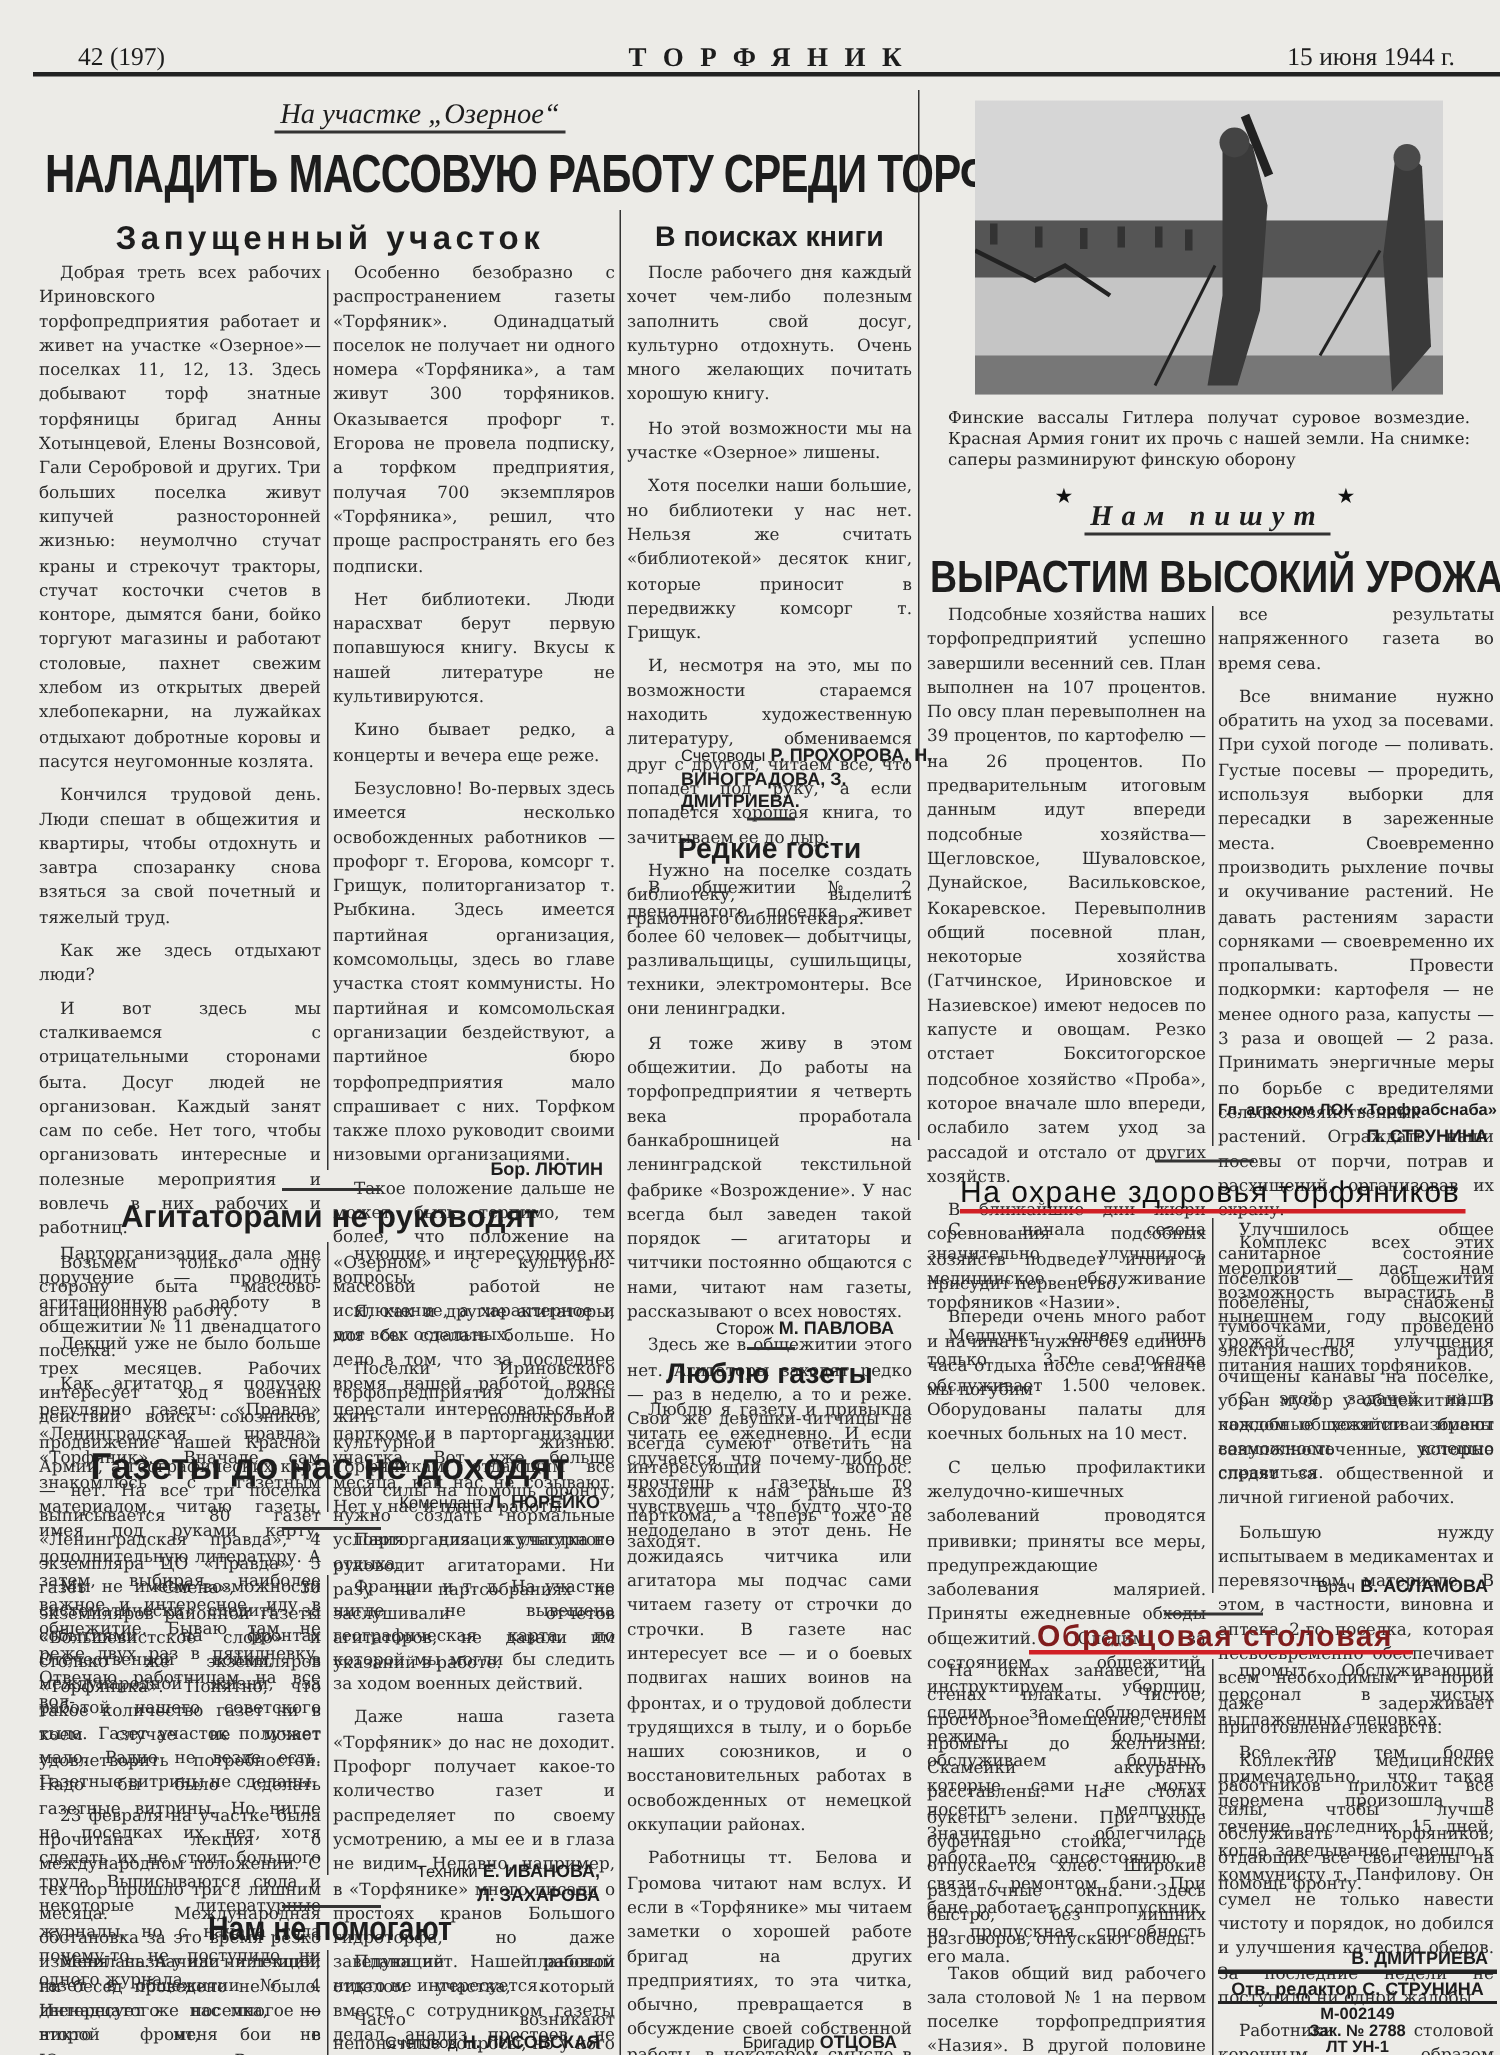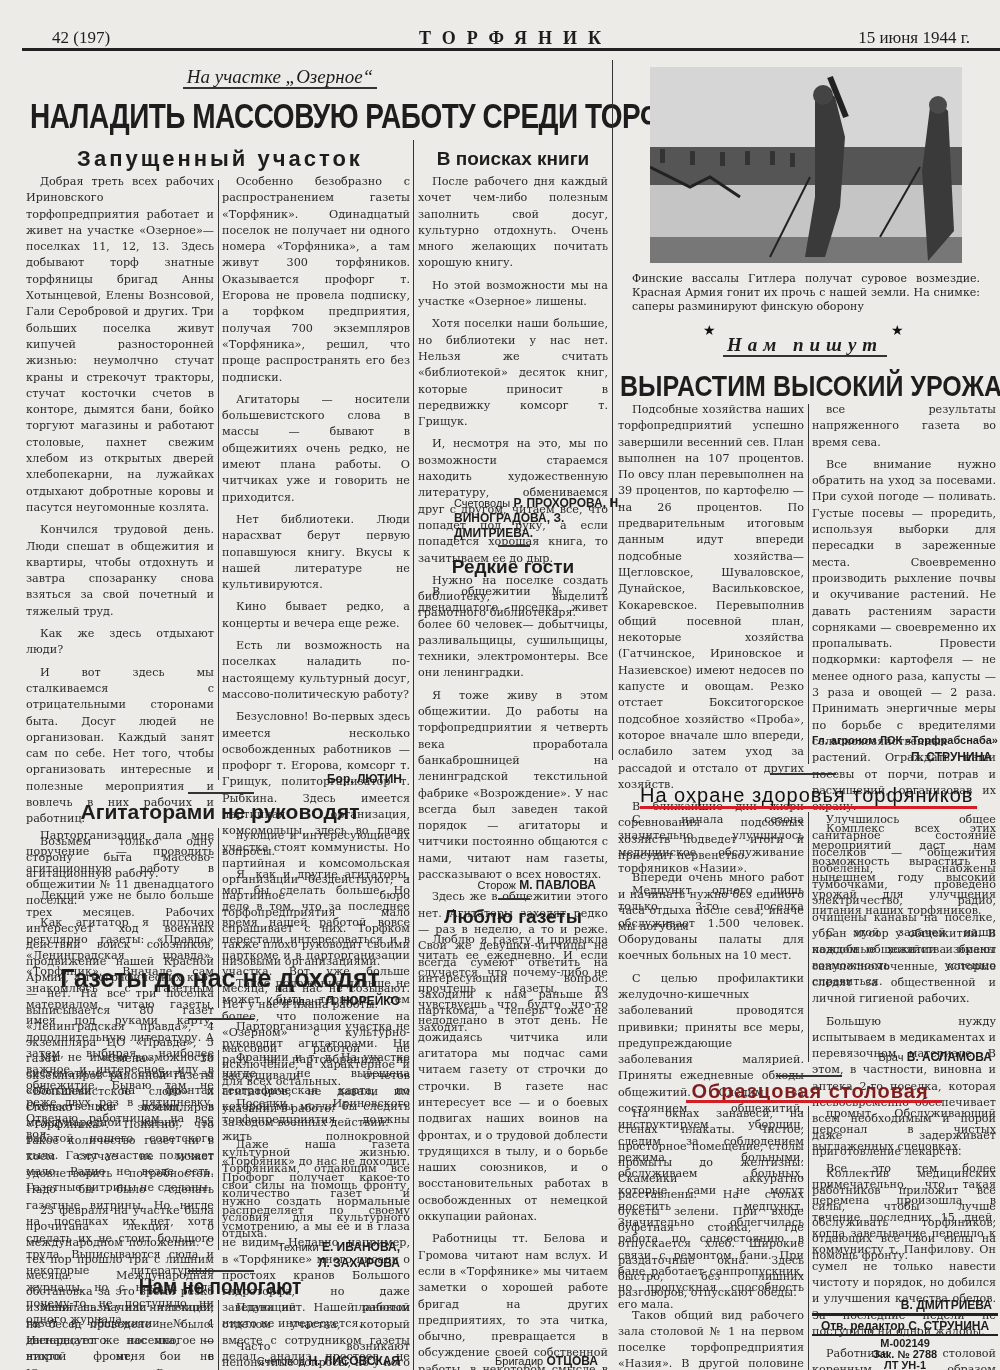--- a/index.html
+++ b/index.html
@@ -63,24 +63,22 @@
     <p>Добрая треть всех рабочих Ириновского торфопредприятия работает и живет на участке «Озерное»— поселках 11, 12, 13. Здесь добывают торф знатные торфяницы бригад Анны Хотынцевой, Елены Вознсовой, Гали Серобровой и других. Три больших поселка живут кипучей разносторонней жизнью: неумолчно стучат краны и стрекочут тракторы, стучат косточки счетов в конторе, дымятся бани, бойко торгуют магазины и работают столовые, пахнет свежим хлебом из открытых дверей хлебопекарни, на лужайках отдыхают добротные коровы и пасутся неугомонные козлята.</p>
     <p>Кончился трудовой день. Люди спешат в общежития и квартиры, чтобы отдохнуть и завтра спозаранку снова взяться за свой почетный и тяжелый труд.</p>
     <p>Как же здесь отдыхают люди?</p>
     <p>И вот здесь мы сталкиваемся с отрицательными сторонами быта. Досуг людей не организован. Каждый занят сам по себе. Нет того, чтобы организовать интересные и полезные мероприятия и вовлечь в них рабочих и работниц.</p>
     <p>Возьмем только одну сторону быта массово-агитационную работу.</p>
     <p>Лекций уже не было больше трех месяцев. Рабочих интересует ход военных действий войск союзников, продвижение нашей Красной Армии, а географических карт — нет. На все три поселка выписывается 80 газет «Ленинградская правда», 4 экземпляра ЦО «Правда», 5 газет «Смена», 30 экземпляров районной газеты «Большевистское слово» и столько же экземпляров «Торфяника». Понятно, что такое количество газет ни в коем случае не может удовлетворить потребностей. Надо бы было сделать газетные витрины. Но нигде на поселках их нет, хотя сделать их не стоит большого труда. Выписываются сюда и некоторые литературные журналы, но с начала года почему-то не поступило ни одного журнала.</p>
   </div>
   <div class="abs vrule" style="left:218px; top:180px; height:600px;"></div>
   <div class="abs col" style="left:222px; top:174px; width:188px;">
     <p>Особенно безобразно с распространением газеты «Торфяник». Одинадцатый поселок не получает ни одного номера «Торфяника», а там живут 300 торфяников. Оказывается профорг т. Егорова не провела подписку, а торфком предприятия, получая 700 экземпляров «Торфяника», решил, что проще распространять его без подписки.</p>
-    <p>Агитаторы — носители большевистского слова в массы — бывают в общежитиях очень редко, не имеют плана работы. О читчиках уже и говорить не приходится.</p>
     <p>Нет библиотеки. Люди нарасхват берут первую попавшуюся книгу. Вкусы к нашей литературе не культивируются.</p>
     <p>Кино бывает редко, а концерты и вечера еще реже.</p>
-    <p>Есть ли возможность на поселках наладить по-настоящему культурный досуг, массово-политическую работу?</p>
     <p>Безусловно! Во-первых здесь имеется несколько освобожденных работников — профорг т. Егорова, комсорг т. Грищук, политорганизатор т. Рыбкина. Здесь имеется партийная организация, комсомольцы, здесь во главе участка стоят коммунисты. Но партийная и комсомольская организации бездействуют, а партийное бюро торфопредприятия мало спрашивает с них. Торфком также плохо руководит своими низовыми организациями.</p>
     <p>Такое положение дальше не может быть терпимо, тем более, что положение на «Озерном» с культурно-массовой работой не исключение, а характерное и для всех остальных.</p>
     <p>Поселки Ириновского торфопредприятия должны жить полнокровной культурной жизнью. Торфяникам, отдающим все свои силы на помощь фронту, нужно создать нормальные условия для культурного отдыха.</p>
   </div>
   <div class="abs sig" style="left:222px; top:772px; width:180px;">Бор. ЛЮТИН</div>
 
   <div class="abs shortrule" style="left:188px; top:792px; width:66px;"></div>
   <div class="abs head" style="left:30px; top:800px; width:380px; font-size:21px;">Агитаторами не руководят</div>
   <div class="abs col" style="left:26px; top:828px; width:188px;">
     <p>Парторганизация дала мне поручение — проводить агитационную работу в общежитии № 11 двенадцатого поселка.</p>

